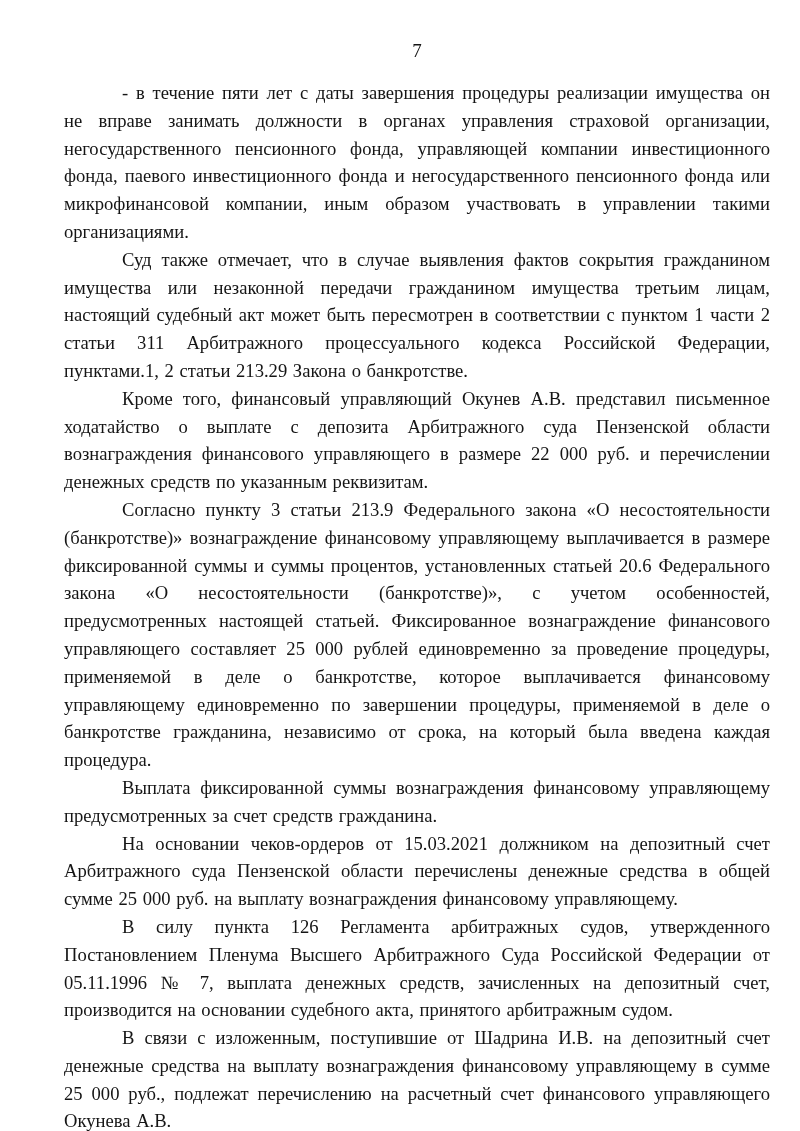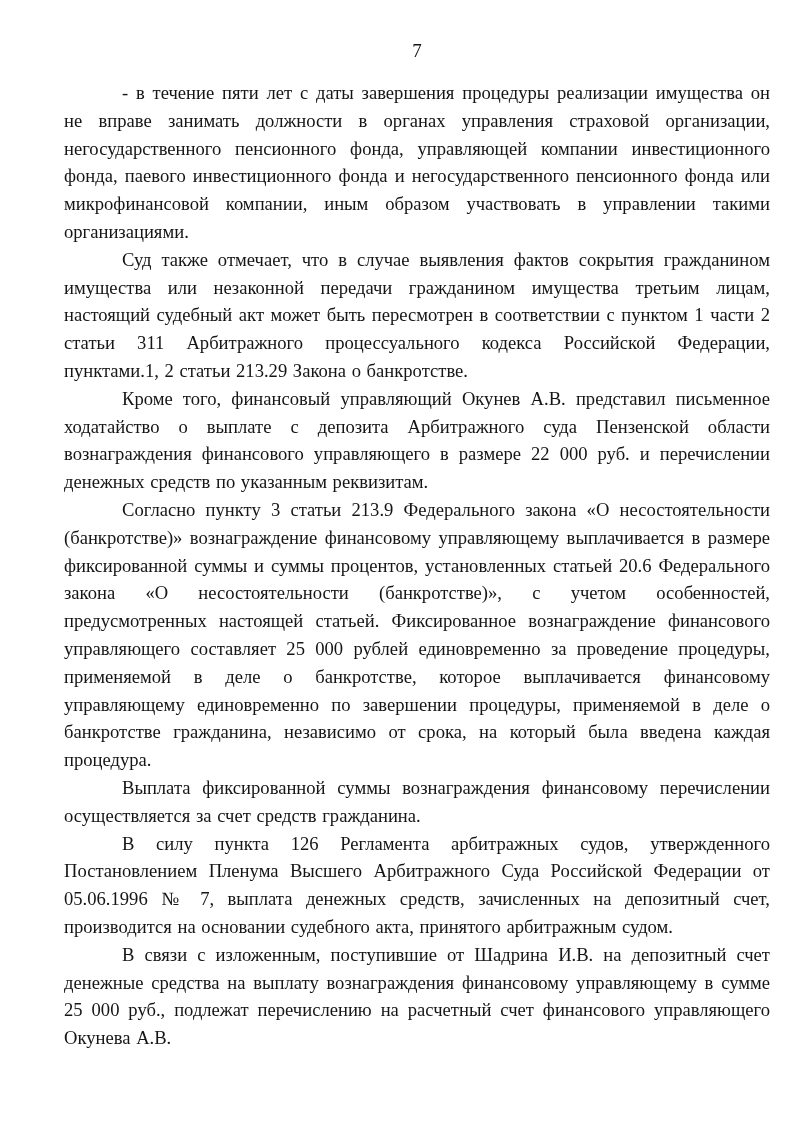--- a/index.html
+++ b/index.html
@@ -52,18 +52,19 @@
 <body>
 
 <div class="page">
   <div class="page-number">7</div>
 
   <div class="content">
     <p class="para">- в течение пяти лет с даты завершения процедуры реализации имущества он не вправе занимать должности в органах управления страховой организации, негосударственного пенсионного фонда, управляющей компании инвестиционного фонда, паевого инвестиционного фонда и негосударственного пенсионного фонда или микрофинансовой компании, иным образом участвовать в управлении такими организациями.</p>
     <p class="para">Суд также отмечает, что в случае выявления фактов сокрытия гражданином имущества или незаконной передачи гражданином имущества третьим лицам, настоящий судебный акт может быть пересмотрен в соответствии с пунктом 1 части 2 статьи 311 Арбитражного процессуального кодекса Российской Федерации, пунктами.1, 2 статьи 213.29 Закона о банкротстве.</p>
     <p class="para">Кроме того, финансовый управляющий Окунев А.В. представил письменное  ходатайство о выплате с депозита Арбитражного суда Пензенской области вознаграждения финансового управляющего в размере 22 000 руб. и перечислении денежных средств по указанным реквизитам.</p>
     <p class="para">Согласно пункту 3 статьи 213.9 Федерального закона «О несостоятельности (банкротстве)» вознаграждение финансовому управляющему выплачивается в размере фиксированной суммы и суммы процентов, установленных статьей 20.6 Федерального закона «О несостоятельности (банкротстве)», с учетом особенностей, предусмотренных настоящей статьей. Фиксированное вознаграждение финансового управляющего составляет 25 000 рублей единовременно за проведение процедуры, применяемой в деле о банкротстве, которое выплачивается финансовому управляющему единовременно по завершении процедуры, применяемой в деле о банкротстве гражданина, независимо от срока, на который была введена каждая процедура.</p>
-    <p class="para">Выплата фиксированной суммы вознаграждения финансовому перечислении осуществляется за счет средств гражданина.</p>
-    <p class="para">В силу пункта 126 Регламента арбитражных судов, утвержденного Постановлением Пленума Высшего Арбитражного Суда Российской Федерации от 05.06.1996 № 7, выплата денежных средств, зачисленных на депозитный счет, производится на основании судебного акта, принятого арбитражным судом.</p>
+    <p class="para">Выплата фиксированной суммы вознаграждения финансовому управляющему предусмотренных за счет средств гражданина.</p>
+    <p class="para">На основании чеков-ордеров от 15.03.2021 должником на депозитный счет Арбитражного суда Пензенской области перечислены денежные средства в общей сумме 25 000 руб. на выплату вознаграждения финансовому управляющему.</p>
+    <p class="para">В силу пункта 126 Регламента арбитражных судов, утвержденного Постановлением Пленума Высшего Арбитражного Суда Российской Федерации от 05.11.1996 № 7, выплата денежных средств, зачисленных на депозитный счет, производится на основании судебного акта, принятого арбитражным судом.</p>
     <p class="para">В связи с изложенным, поступившие от Шадрина И.В. на депозитный счет денежные средства на выплату вознаграждения финансовому управляющему в сумме 25 000 руб., подлежат перечислению на расчетный счет финансового управляющего Окунева А.В.</p>
 
   </div>
 </div>
 
 </body></html>

